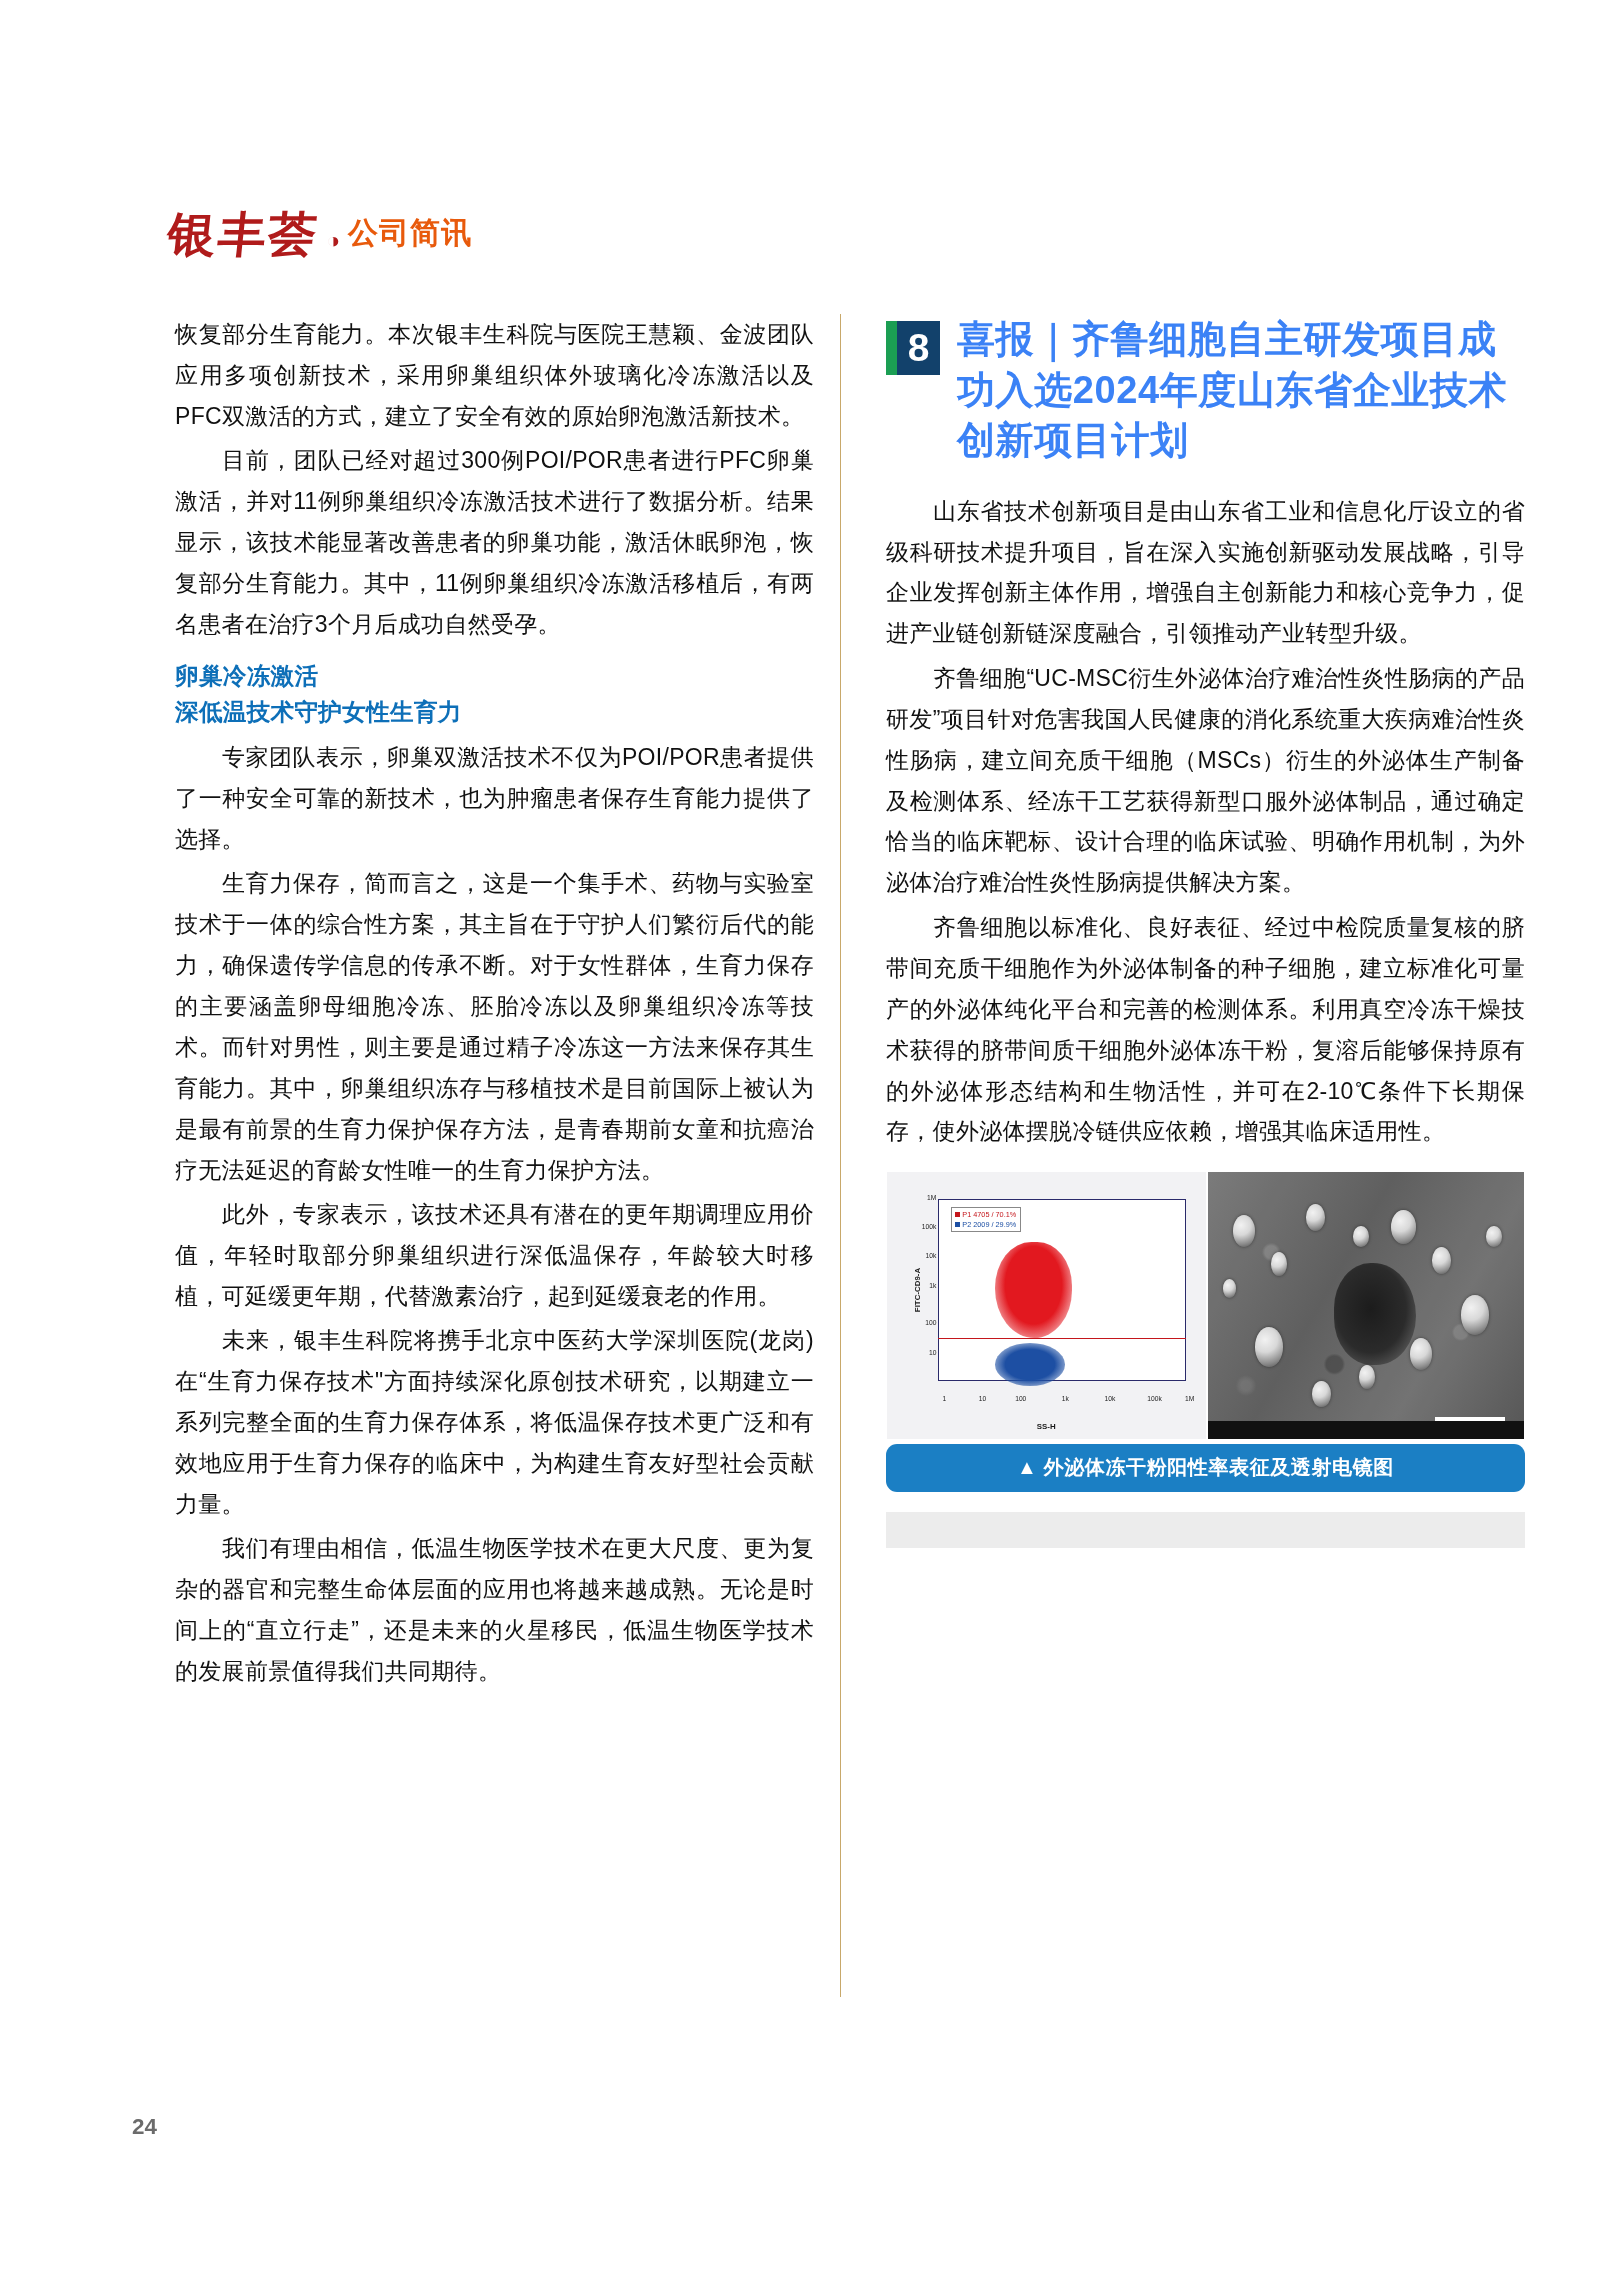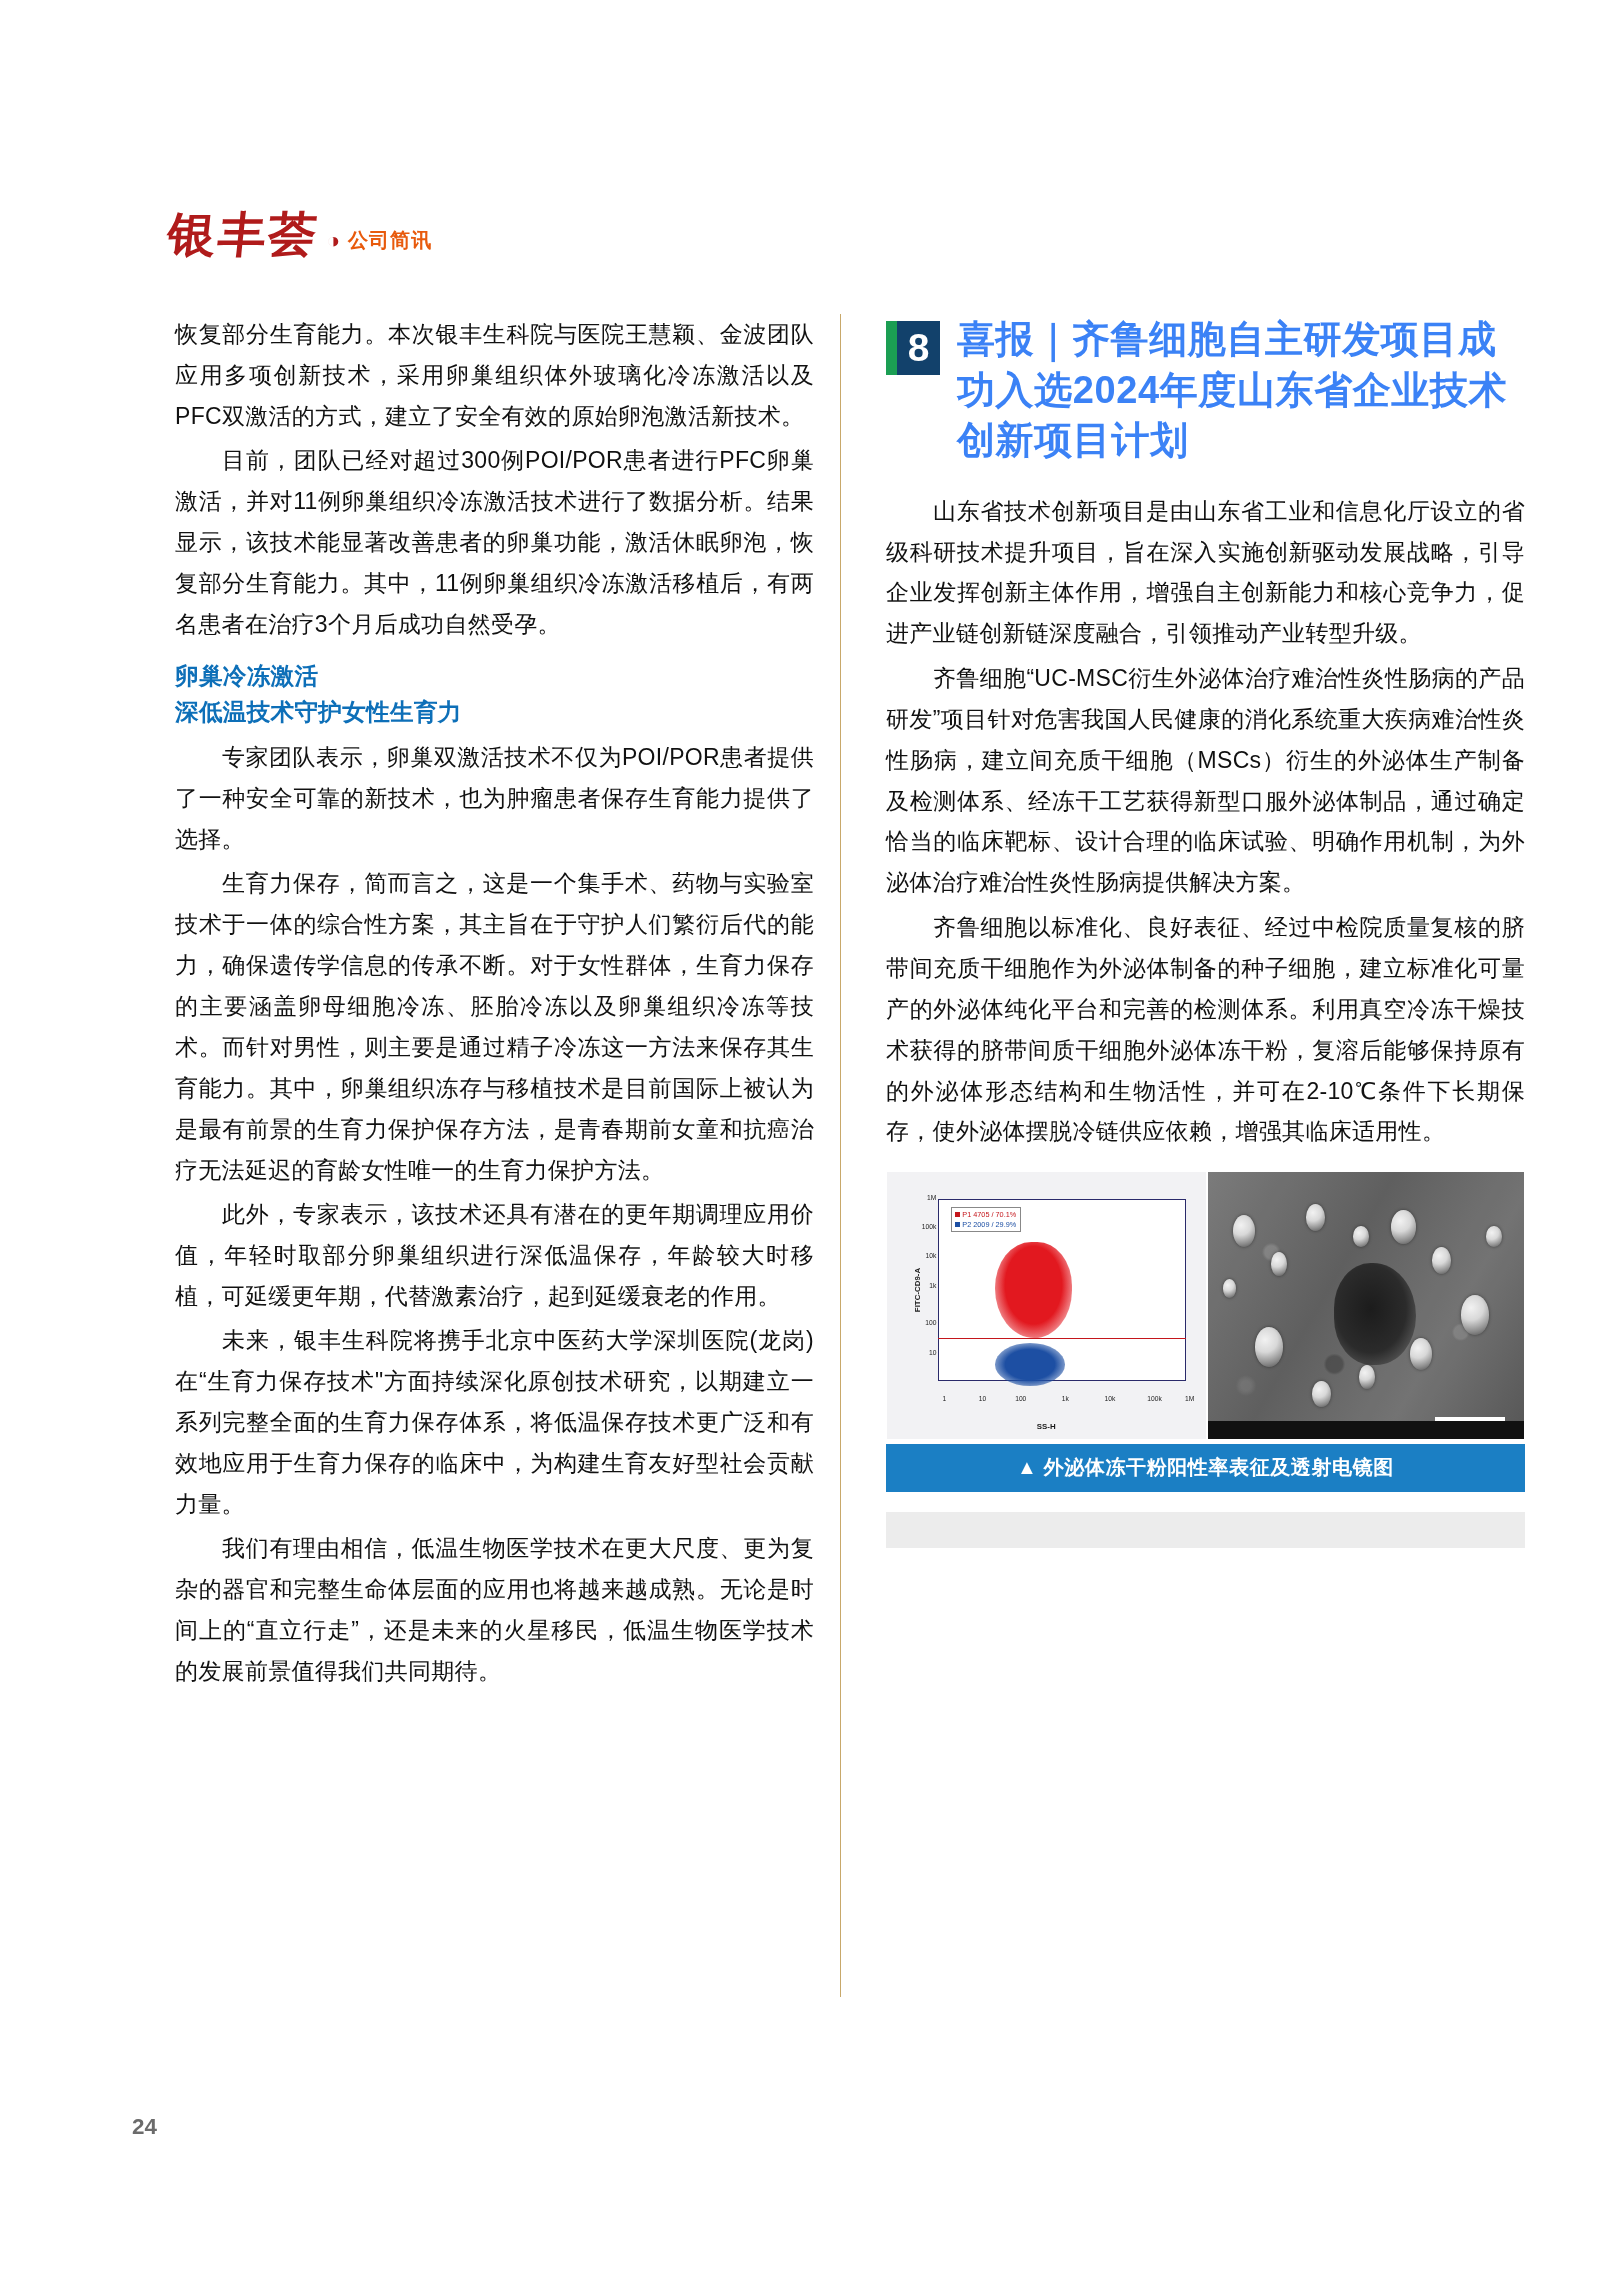--- a/index.html
+++ b/index.html
@@ -33,21 +33,21 @@
     line-height: 1;
     transform: skewX(-6deg);
   }
   .logo-mark {
     font-size: 22.4px;
     color: #b01b1b;
     margin: 0 7.9px 5.6px 7.9px;
     line-height: 1;
   }
   .header-section {
-    font-size: 20px;
+    font-size: 30px;
     color: #e85a0c;
     font-weight: bold;
     letter-spacing: 1.1px;
     margin-bottom: 4.5px;
   }
 
   
   .col {
     position: absolute;
     top: 314px;
@@ -281,20 +281,21 @@
   .figure-caption {
     margin-top: 3.4px;
     width: 100%;
     background: #1b7fc4;
     color: #ffffff;
     text-align: center;
     font-size: 20px;
     font-weight: bold;
     letter-spacing: 0.6px;
     padding: 10px 0 11.2px 0;
+    border-radius: 11px;
   }
   .figure-shadow {
     margin-top: 20px;
     width: 100%;
     height: 36px;
     background: #ececec;
   }
 
   
   .page-number {

